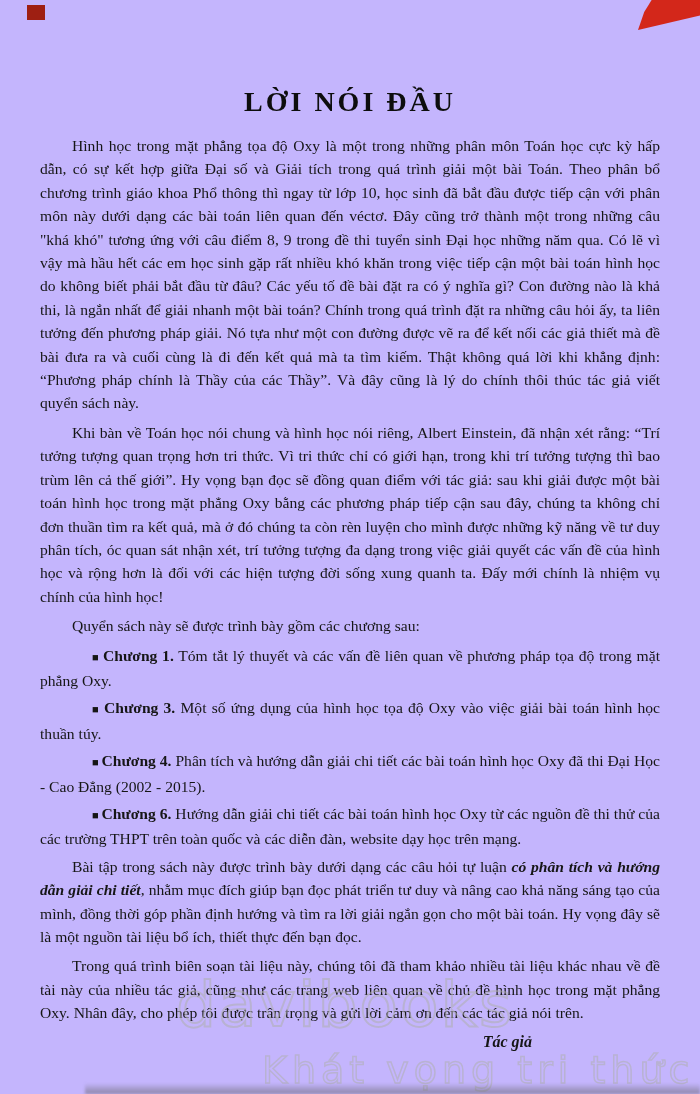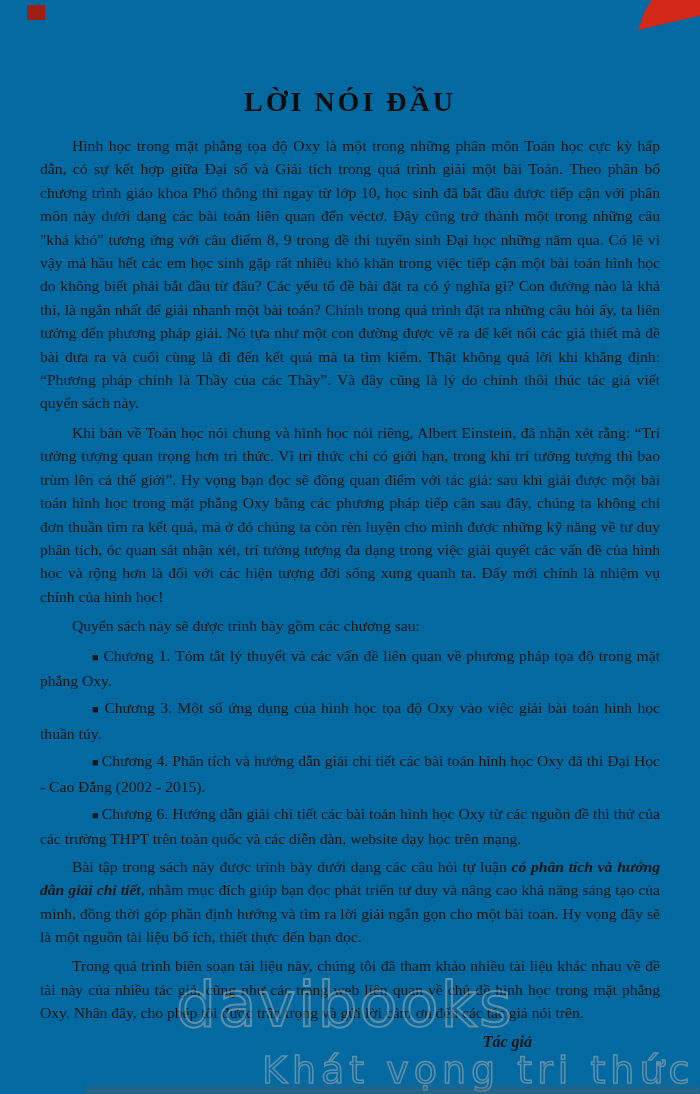--- a/index.html
+++ b/index.html
@@ -1,21 +1,21 @@
 <!DOCTYPE html>
 <html style="--text-color: #161616; --corner-left: #9e1f12; --corner-right: #d3271a; --wm-color: #b0b0b0;"><head>
 <meta charset="utf-8">
 <style>
   html, body { margin: 0; padding: 0; background: #e8e8e8; }
   .page {
     position: relative;
     width: 700px;
     height: 1094px;
     margin: 0 auto;
-    background: #0369a1;
+    background: #c4b5fd;
     overflow: hidden;
     color: var(--text-color, #161616);
     font-family: "Liberation Serif", "DejaVu Serif", serif;
   }
   .corner-mark-left {
     position: absolute;
     left: 27px; top: 5px;
     width: 18px; height: 15px;
     background: var(--corner-left, #9e1f12);
   }
@@ -42,21 +42,21 @@
   .para {
     margin: 0 0 6px 0;
     font-size: 15.6px;
     line-height: 23.4px;
     text-align: justify;
     text-justify: inter-word;
   }
   .para.body { text-indent: 32px; }
   .para.chapter { text-indent: 52px; margin-bottom: 4px; }
   .para .i  { }
-  .para .b  { font-weight: 400; }
+  .para .b  { font-weight: 700; }
   .para .bi { font-weight: 700; font-style: italic; }
   .bullet { font-size: 11px; }
   .signature { margin-top: 8px; }
   .sig-label {
     text-align: right;
     padding-right: 128px;
     font-size: 16px;
     font-weight: 700;
     font-style: italic;
     margin: 0 0 4px 0;

